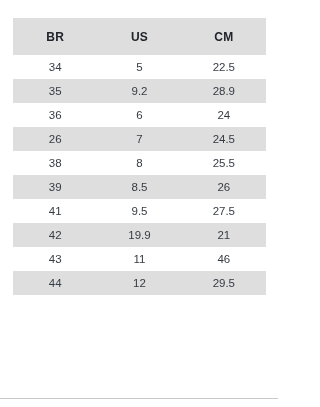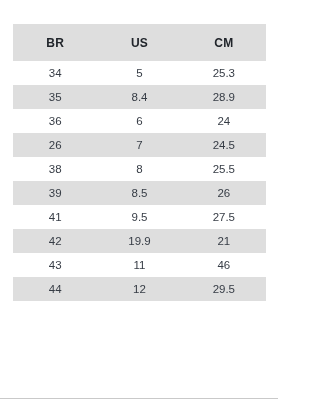--- a/index.html
+++ b/index.html
@@ -11,21 +11,21 @@
     height: 407px;
     background: #ffffff;
     font-family: "Liberation Sans", sans-serif;
     overflow: hidden;
     position: relative;
   }
 
   .chart-wrap {
     position: absolute;
     left: 13px;
-    top: 24px;
+    top: 18px;
     width: 253px;
   }
 
   table.size-chart {
     width: 253px;
     border-collapse: collapse;
     table-layout: fixed;
   }
 
   table.size-chart col {
@@ -87,25 +87,25 @@
       <tr>
         <th>BR</th>
         <th>US</th>
         <th>CM</th>
       </tr>
     </thead>
     <tbody>
       <tr>
         <td>34</td>
         <td>5</td>
-        <td>25.3</td>
+        <td>22.5</td>
       </tr>
       <tr>
         <td>35</td>
-        <td>8.4</td>
+        <td>9.2</td>
         <td>28.9</td>
       </tr>
       <tr>
         <td>36</td>
         <td>6</td>
         <td>24</td>
       </tr>
       <tr>
         <td>26</td>
         <td>7</td>

